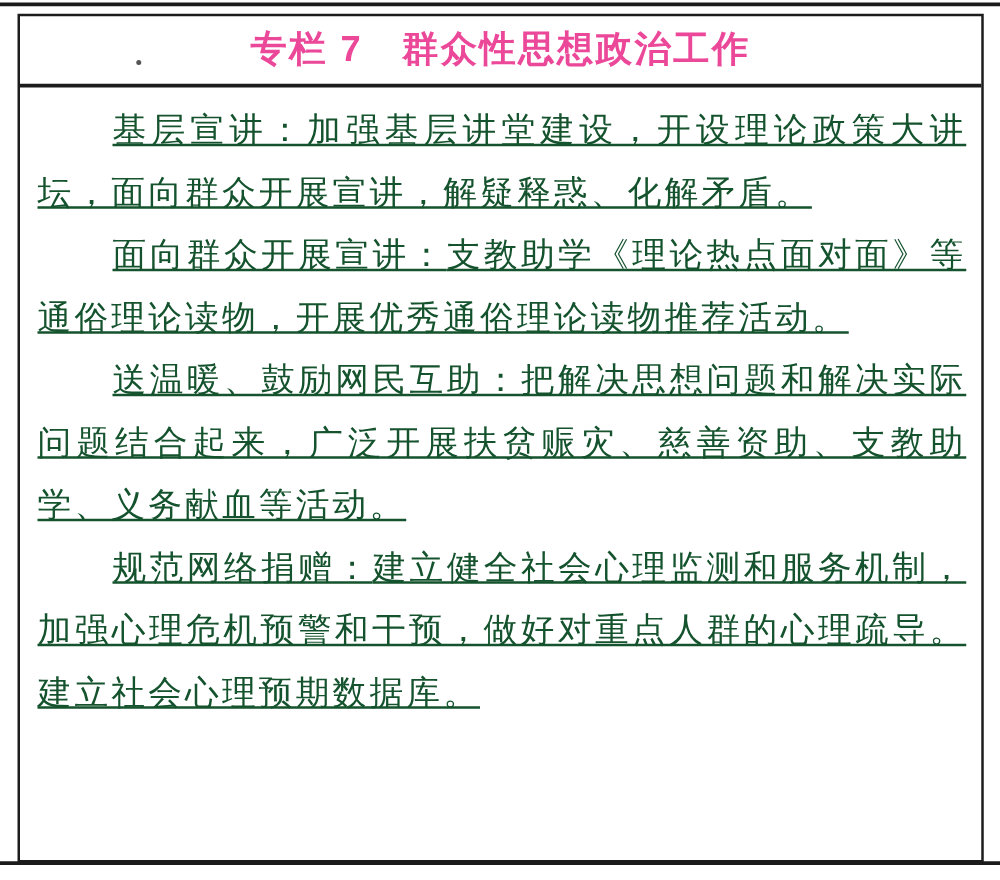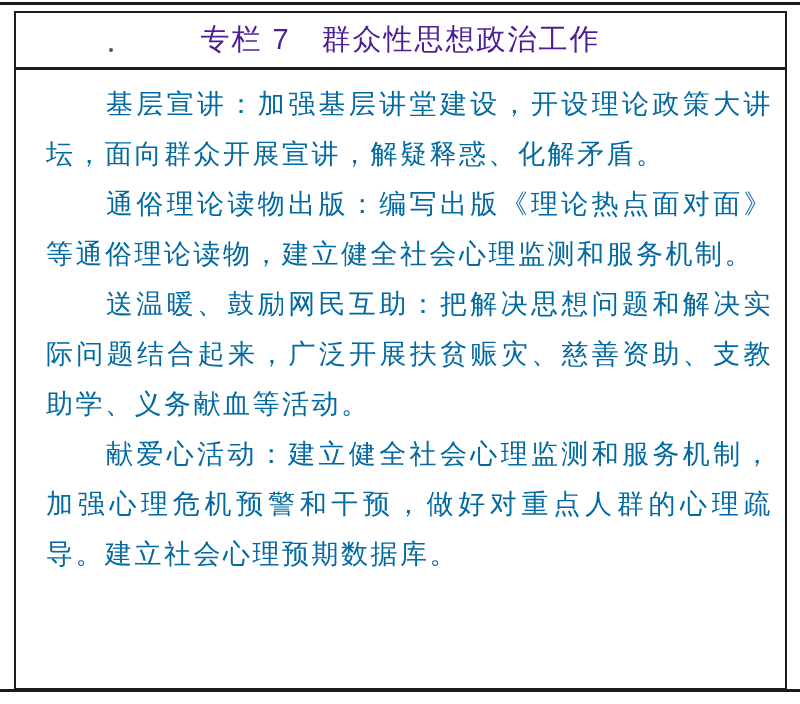--- a/index.html
+++ b/index.html
@@ -35,61 +35,62 @@
   .title-bar {
     position: relative;
     height: 57px;
     border-bottom: 3px solid #1c1c1c;
     display: flex;
     align-items: center;
     justify-content: center;
   }
   .title-text {
     font-family: "Liberation Sans", sans-serif;
-    font-weight: normal;
+    font-weight: bold;
     font-size: 29px;
     letter-spacing: 2px;
-    color: #4c1d95;
+    color: #ec4899;
     white-space: pre;
   }
   .artifact-dot {
     position: absolute;
     left: 93px; top: 35px;
     width: 4px; height: 4px;
     border-radius: 50%;
     background: #2a2a2a;
     opacity: 0.8;
   }
   .panel-body {
-    padding: 9px 12px 0 30px;
+    padding: 9px 12px 0 14px;
     font-size: 27px;
     line-height: 50px;
     letter-spacing: 2.5px;
     text-align: justify;
-    color: #0369a1;
+    color: #14532d;
+    text-decoration: underline;
   }
   .panel-body p {
     text-indent: 60px;
     margin: 0;
   }
 </style>
 </head>
 <body>
 
 <div class="page">
   <div class="rule-top"></div>
 
   <div class="panel">
     <div class="title-bar">
       <span class="artifact-dot"></span>
       <span class="title-text">专栏 7　群众性思想政治工作</span>
     </div>
 
     <div class="panel-body">
       <p><span>基层宣讲：</span><span>加强基层讲堂建设，开设理论政策大讲坛，面向群众开展宣讲，解疑释惑、化解矛盾。</span></p>
-      <p><span>通俗理论读物出版：</span><span>编写出版《理论热点面对面》等通俗理论读物，建立健全社会心理监测和服务机制。</span></p>
+      <p><span>面向群众开展宣讲：</span><span>支教助学《理论热点面对面》等通俗理论读物，开展优秀通俗理论读物推荐活动。</span></p>
       <p><span>送温暖、鼓励网民互助：</span><span>把解决思想问题和解决实际问题结合起来，广泛开展扶贫赈灾、慈善资助、支教助学、义务献血等活动。</span></p>
-      <p><span>献爱心活动：</span><span>建立健全社会心理监测和服务机制，加强心理危机预警和干预，做好对重点人群的心理疏导。建立社会心理预期数据库。</span></p>
+      <p><span>规范网络捐赠：</span><span>建立健全社会心理监测和服务机制，加强心理危机预警和干预，做好对重点人群的心理疏导。建立社会心理预期数据库。</span></p>
     </div>
   </div>
 
   <div class="rule-bottom"></div>
 </div>
 
 </body></html>

